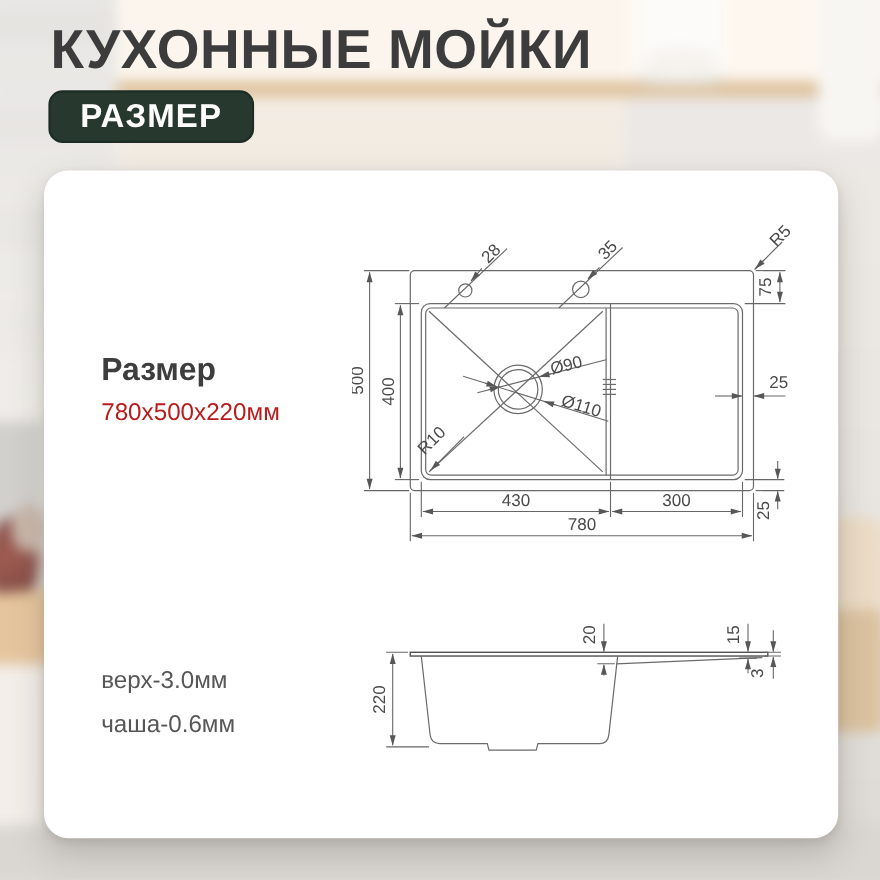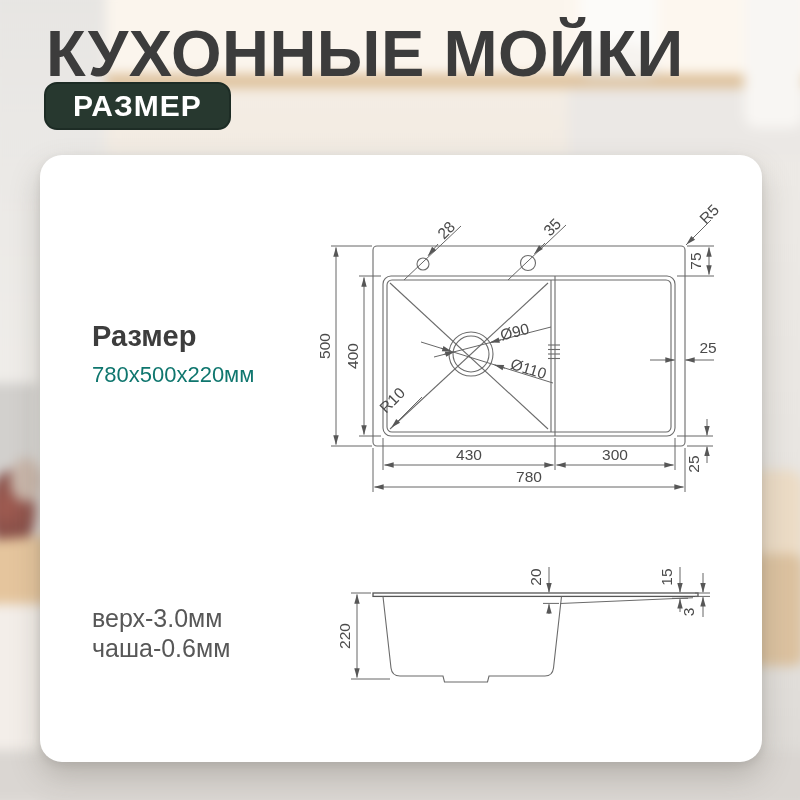--- a/index.html
+++ b/index.html
@@ -25,36 +25,36 @@
   .bg-rack{left:0;top:395px;width:50px;height:125px;background:#d2d0cd;}
   .bg-fruit{left:0;top:482px;width:48px;height:82px;background:radial-gradient(circle at 40% 45%,#a35d52,#7e4a45 70%);border-radius:50%;}
   .bg-fruit2{left:22px;top:470px;width:32px;height:44px;background:#c9b6aa;border-radius:50%;}
   .bg-woodshelf{left:-6px;top:550px;width:70px;height:68px;background:#e5c59d;transform:rotate(-5deg);}
   .bg-creamL{left:0;top:616px;width:52px;height:200px;background:#f3eee9;}
   .bg-rblob1{left:758px;top:482px;width:58px;height:92px;background:#ecdcc6;border-radius:16px;}
   .bg-rblob2{left:762px;top:566px;width:54px;height:112px;background:#dcc2a0;border-radius:10px;}
   .bg-bottom{left:0;top:762px;width:824px;height:52px;background:#dad6d2;}
 
   
-  .title{position:absolute;left:46px;top:16px;font-size:65px;font-weight:bold;
+  .title{position:absolute;left:46px;top:16px;font-size:50px;font-weight:bold;
          color:#3c3c3c;letter-spacing:0.5px;white-space:nowrap;}
   .badge{position:absolute;left:44px;top:82px;height:48px;box-sizing:border-box;
          background:#27382f;border:2px solid #1d2c25;border-radius:13px;
          color:#ffffff;font-size:30px;font-weight:bold;letter-spacing:1px;
          display:flex;align-items:center;padding:0 27px;}
 
   
   .card{position:absolute;left:40px;top:155px;width:722px;height:607px;background:#ffffff;
         border-radius:22px;box-shadow:0 14px 30px rgba(95,88,80,.28),0 3px 8px rgba(0,0,0,.08);}
   .size-block{position:absolute;left:92px;top:320px;}
   .size-block h2,.th-block h2{margin:0;font-size:29px;font-weight:bold;color:#3d3d3d;}
-  .size-block p{margin:9px 0 0 0;font-size:22px;color:#0f766e;}
+  .size-block p{margin:9px 0 0 0;font-size:22px;color:#b91c1c;}
   .th-block{position:absolute;left:92px;top:592px;}
-  .th-block p{margin:12px 0 0 0;font-size:25px;color:#575757;line-height:28px;}
-  .th-block p + p{margin-top:2px;}
+  .th-block p{margin:12px 0 0 0;font-size:22px;color:#575757;line-height:28px;}
+  .th-block p + p{margin-top:12px;}
 
   
   svg.tv{position:absolute;left:320px;top:195px;}
   svg.sv{position:absolute;left:330px;top:545px;}
   svg text{font-family:"Liberation Sans",sans-serif;font-size:15.5px;fill:#4a4a4a;}
   .ln{stroke:#6b6b6b;stroke-width:1.1;fill:none;}
   .dm{stroke:#676767;stroke-width:1;fill:none;}
   .rim{stroke:#555555;stroke-width:1.3;fill:none;}
 </style>
 </head>

